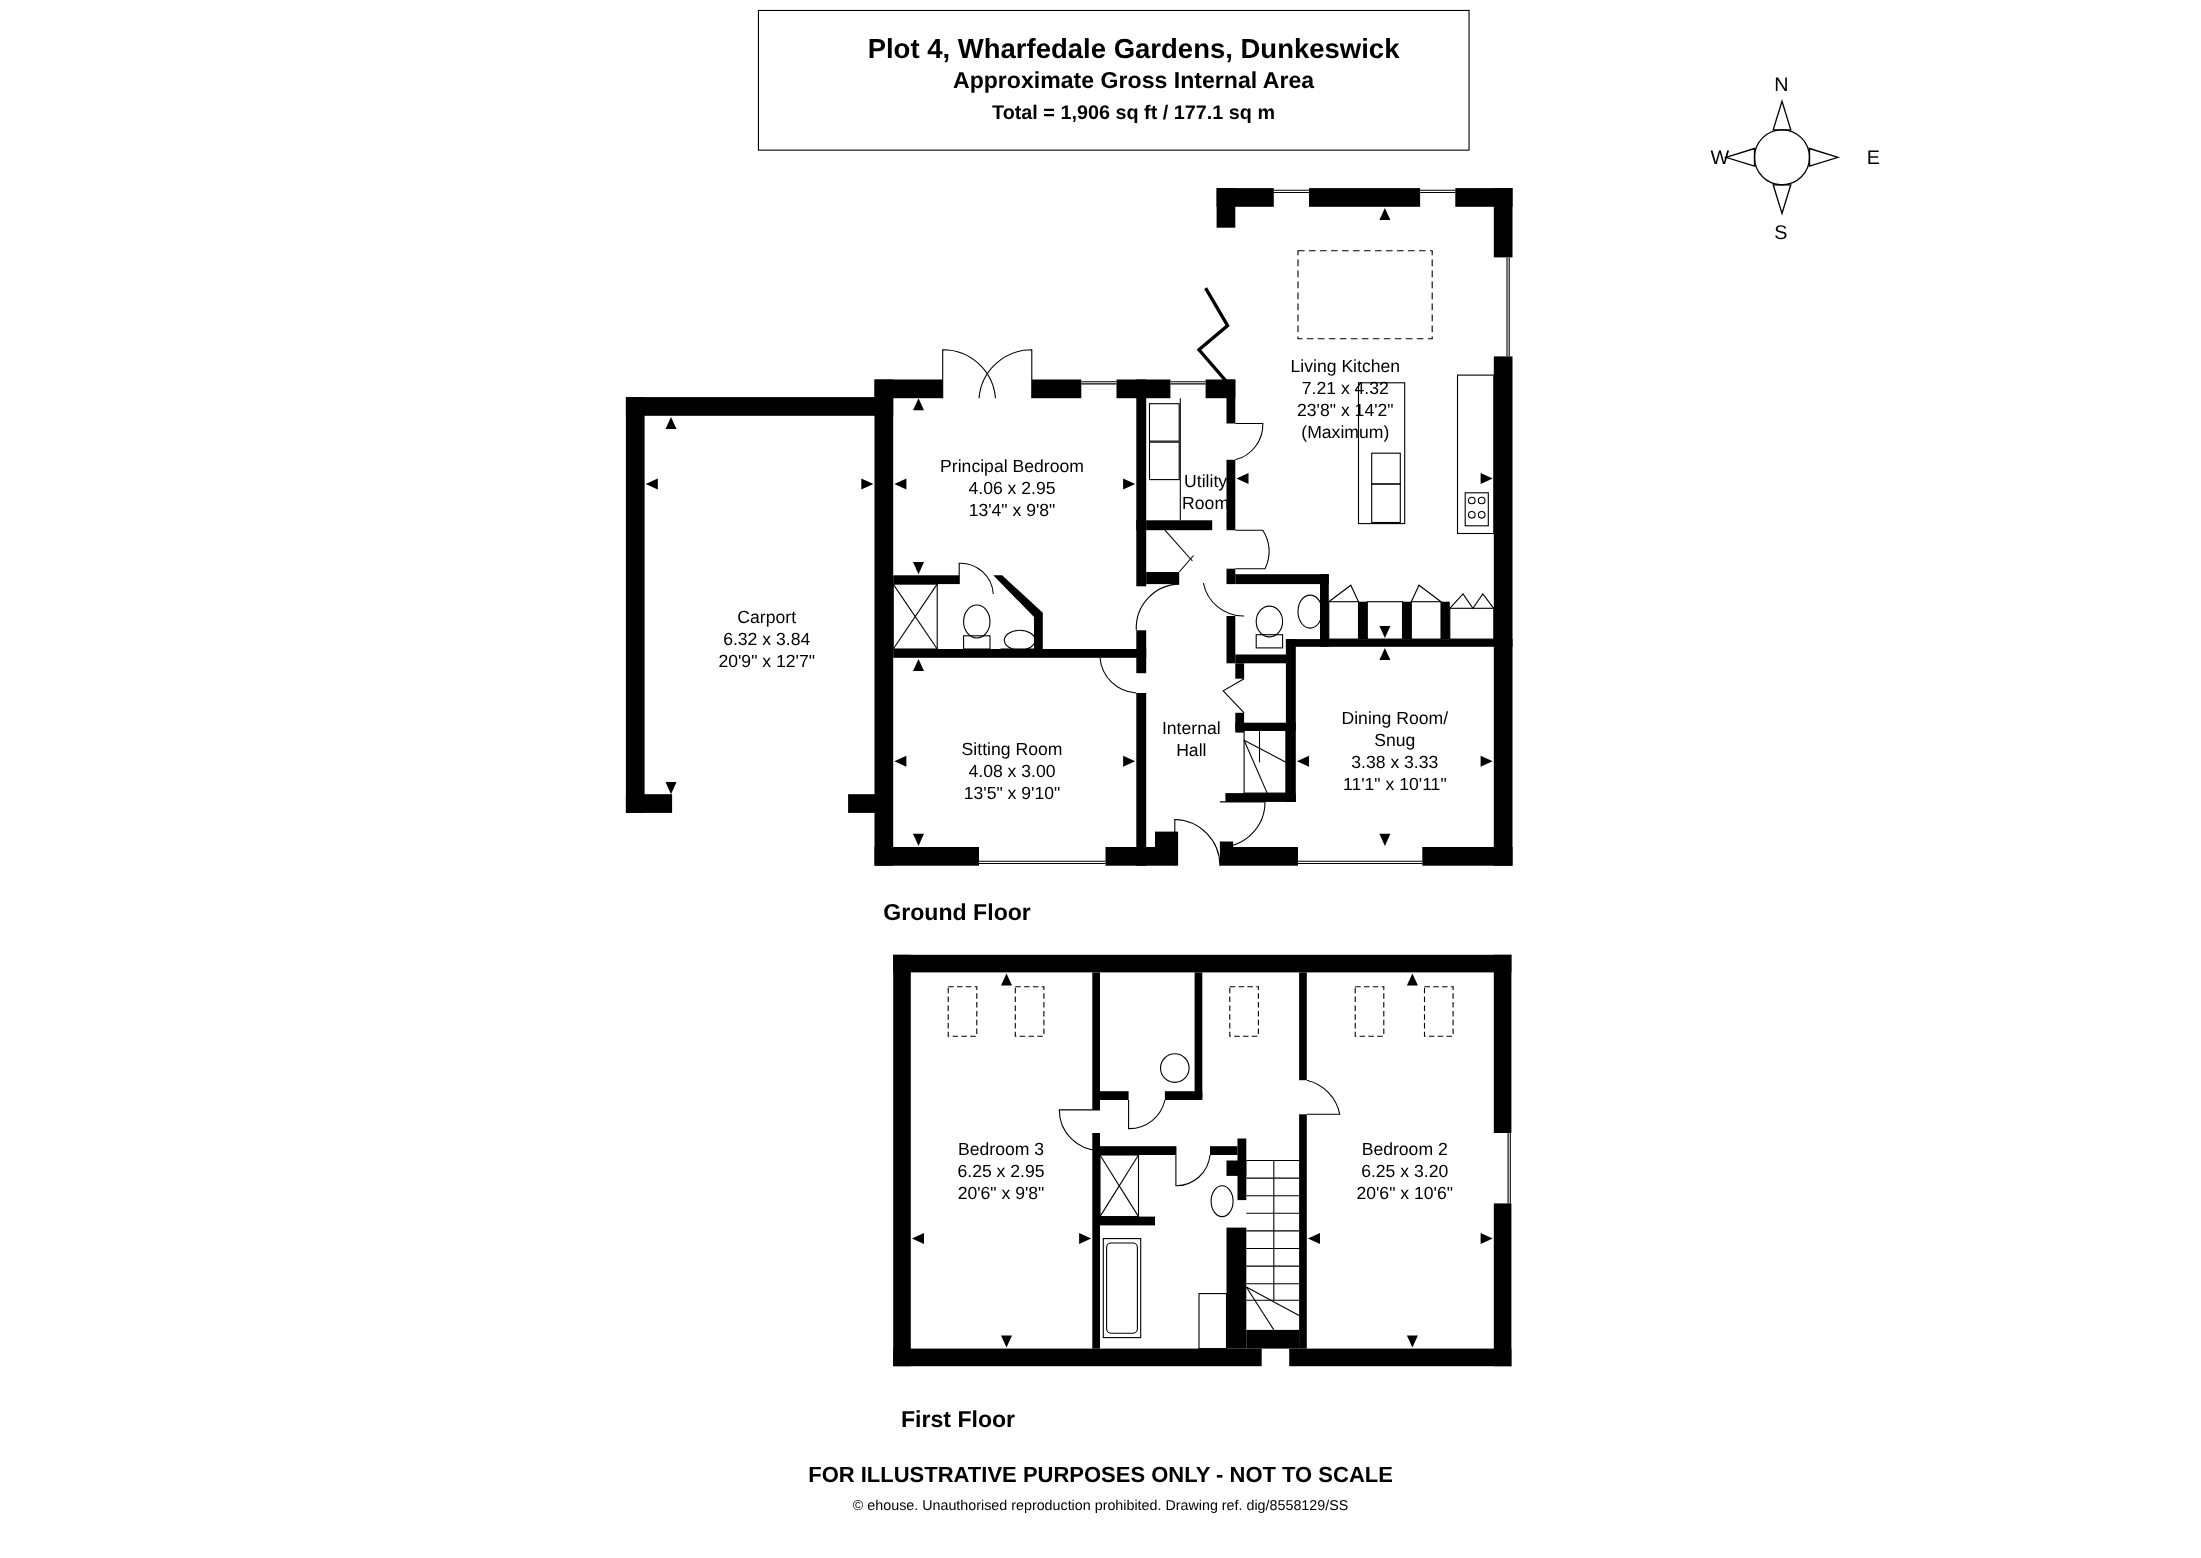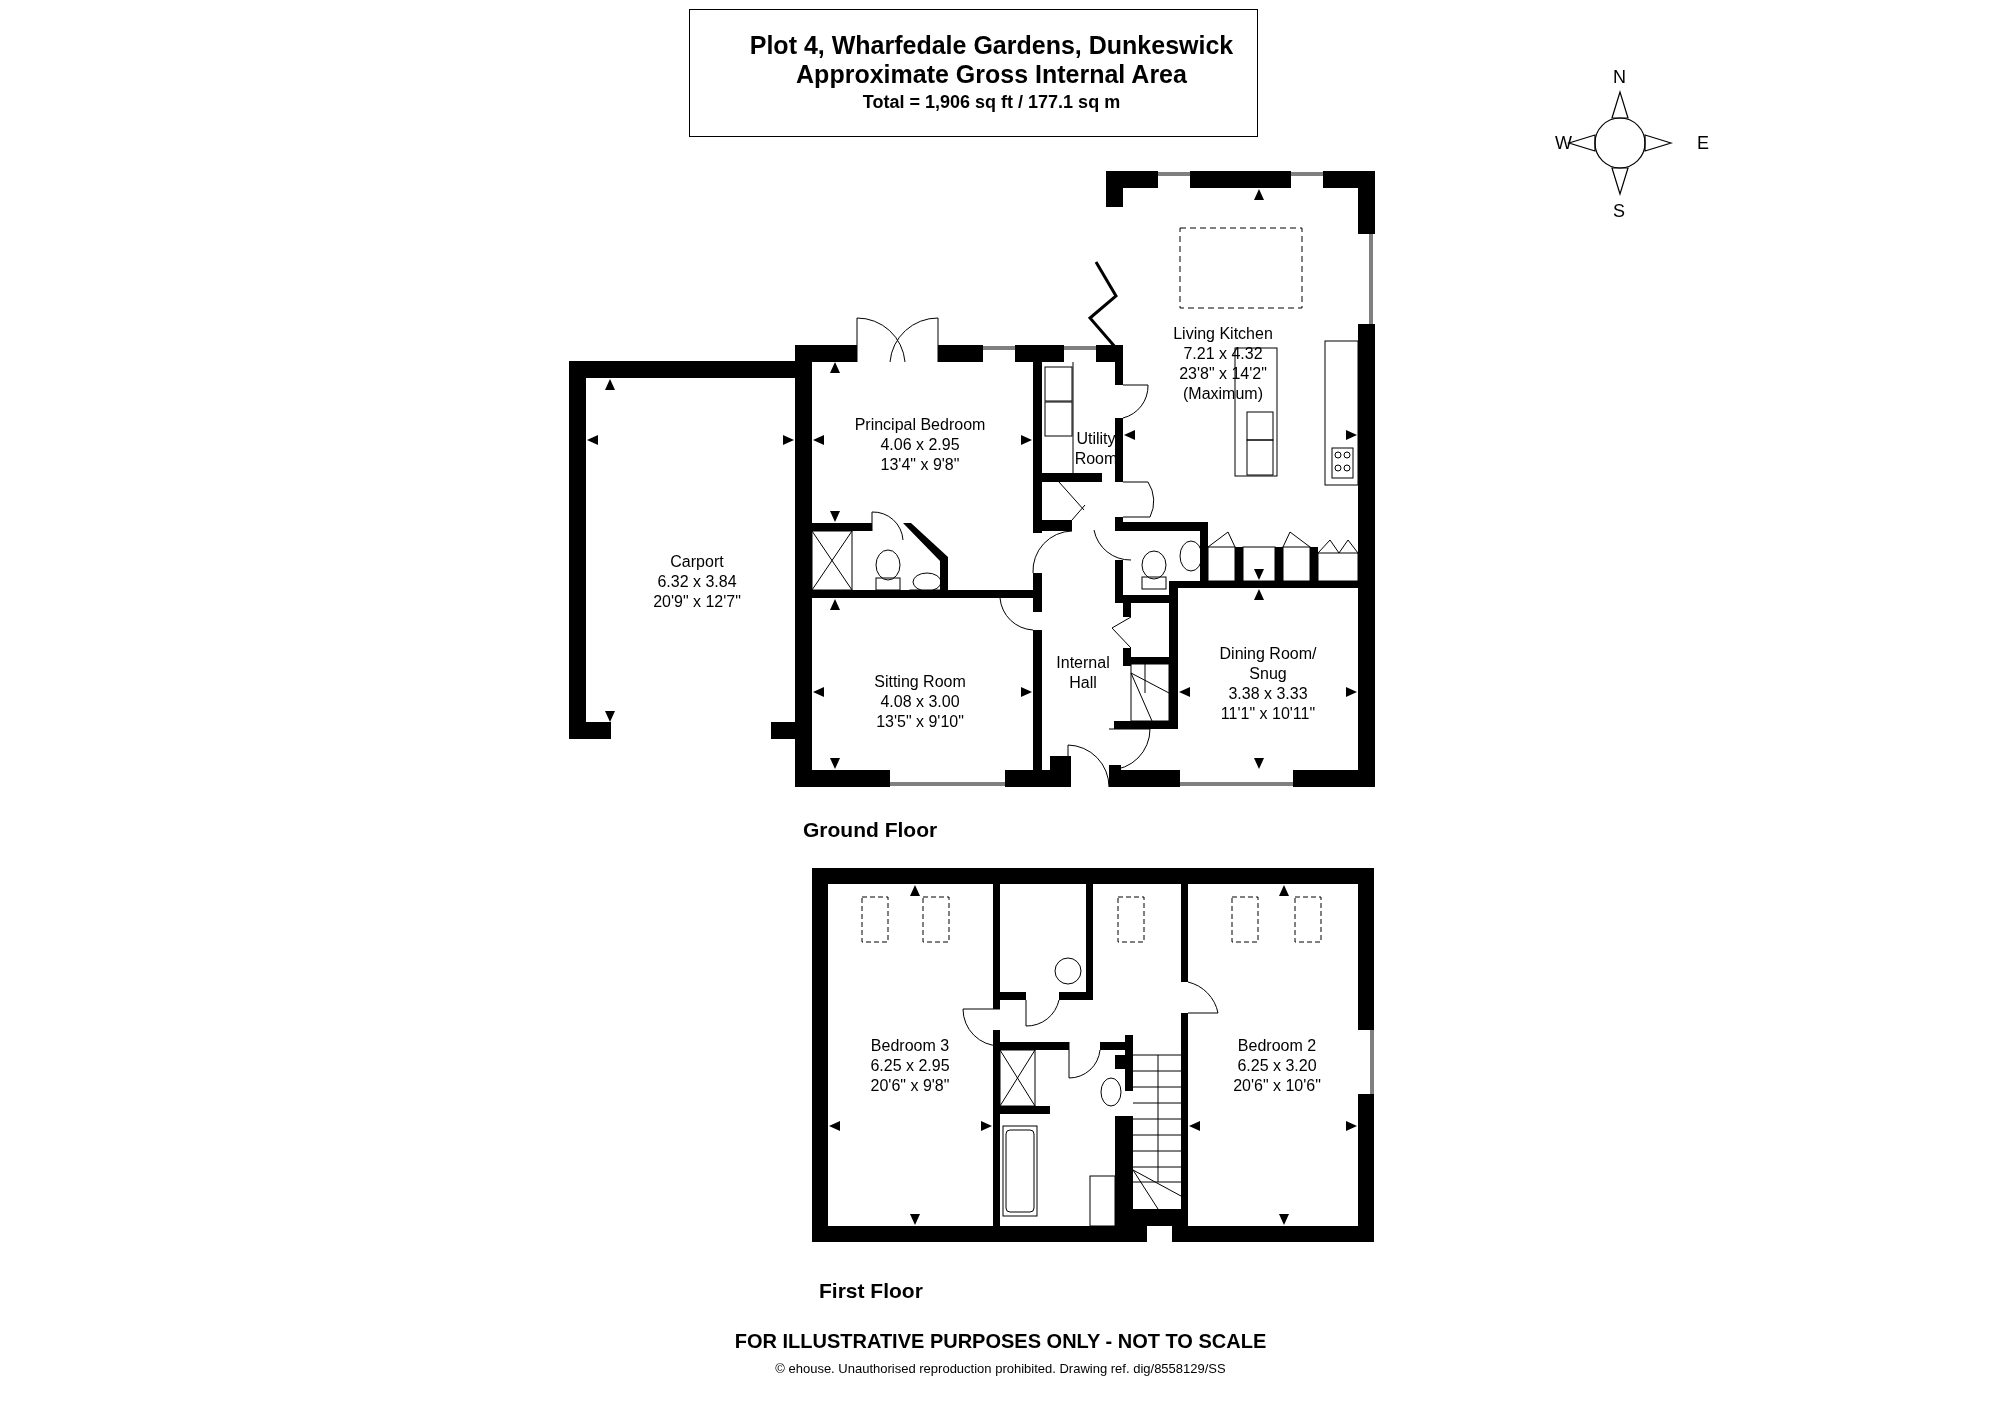--- a/index.html
+++ b/index.html
@@ -1,20 +1,20 @@
 <!DOCTYPE html>
 <html><head>
 <meta charset="utf-8">
 <style>
   html, body { margin:0; padding:0; background:#ffffff; }
   body { width:2001px; height:1416px; position:relative; overflow:hidden; font-family:"Liberation Sans", sans-serif; color:#000; }
   #plan { position:absolute; left:0; top:0; width:2001px; height:1416px; }
-  .title-box { position:absolute; left:689px; top:9px; width:569px; height:128px; border:1.5px solid #000; box-sizing:border-box; text-align:center; }
+  .title-box { position:absolute; left:689px; top:9px; width:647px; height:128px; border:1.5px solid #000; box-sizing:border-box; text-align:center; }
   .title-box .t1 { font-weight:bold; font-size:25px; margin-top:20px; line-height:30px; padding-left:36px; }
-  .title-box .t2 { font-weight:bold; font-size:25px; line-height:28px; padding-left:36px; }
+  .title-box .t2 { font-weight:bold; font-size:21px; line-height:28px; padding-left:36px; }
   .title-box .t3 { font-weight:bold; font-size:18px; line-height:28px; padding-left:36px; }
   .floor-label { position:absolute; font-weight:bold; font-size:21px; }
   .footer { position:absolute; left:0; width:2001px; text-align:center; }
   .footer .f1 { font-weight:bold; font-size:20px; line-height:28px; }
   .footer .f2 { font-size:20px; line-height:28px; }
   .footer .f3 { font-size:13px; line-height:28px; }
   .room-label { position:absolute; text-align:center; font-size:16px; line-height:20px; transform:translateX(-50%); white-space:nowrap; }
   .compass-letter { font-size:18px; font-family:"Liberation Sans", sans-serif; }
 </style>
 </head>

